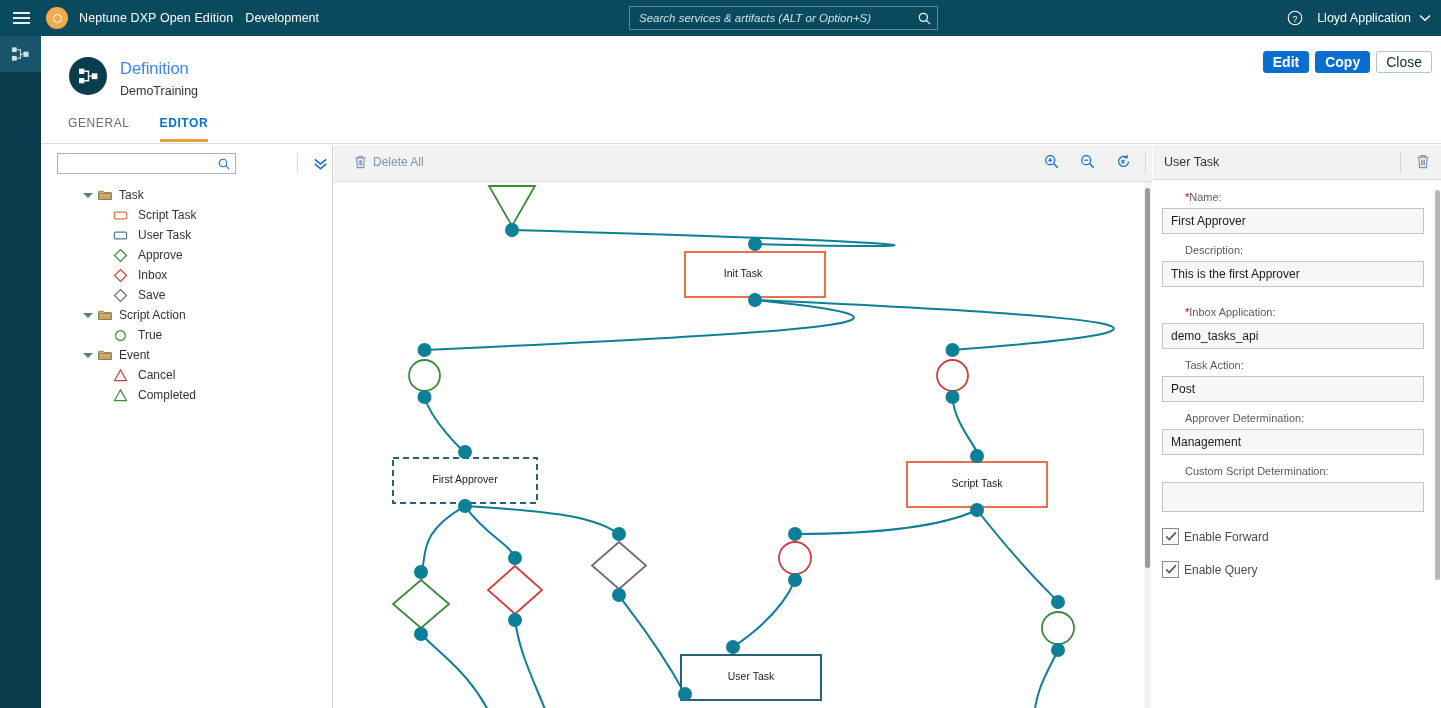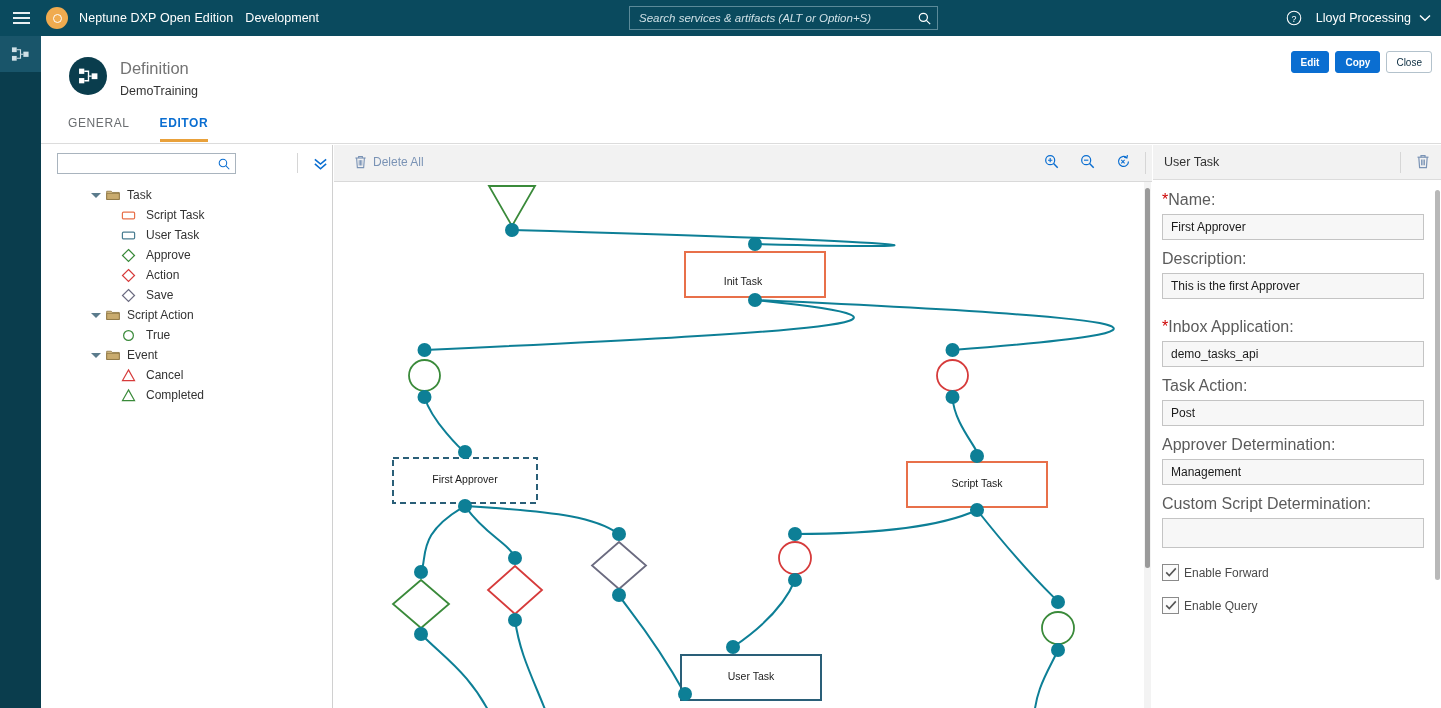--- a/index.html
+++ b/index.html
@@ -83,40 +83,40 @@
     border-bottom: 1px solid #dcdcdc;
   }
   #page-avatar {
     position: absolute; left: 28px; top: 21px;
     width: 38px; height: 38px; border-radius: 50%;
     background: #0a3d4d;
     display: flex; align-items: center; justify-content: center;
   }
   #page-title {
     position: absolute; left: 79px; top: 23px;
-    font-size: 16.5px; color: #737373;
+    font-size: 16.5px; color: #3b82f6;
   }
   #page-sub {
     position: absolute; left: 79px; top: 48px;
     font-size: 12.5px; color: #333333;
   }
   #tabs { position: absolute; left: 27px; top: 80px; display: flex; gap: 30px; }
   .tab {
     font-size: 12px; letter-spacing: .6px;
     color: #6a6d70; padding-bottom: 9px; cursor: pointer;
     border-bottom: 3px solid transparent;
   }
   .tab.active { color: #0a6ed1; border-bottom-color: #e9a13b; font-weight: bold; }
 
   #headerbtns {
     position: absolute; right: 9px; top: 15px;
     display: flex; gap: 6px; align-items: center;
   }
   .btn {
-    height: 22px; padding: 0 9px; font-size: 10px;
+    height: 22px; padding: 0 9px; font-size: 14px;
     border-radius: 3px; cursor: pointer;
     display: flex; align-items: center; justify-content: center;
     font-family: "Liberation Sans", sans-serif;
     font-weight: bold;
   }
   .btn-primary { background: #0a6ed1; color: #fff; border: 1px solid #0a6ed1; }
   .btn-ghost { background: #fff; color: #0a2c40; border: 1px solid #b3c2cc; font-weight: normal; }
 
   
   #treepanel {
@@ -143,21 +143,21 @@
     position: absolute; left: 256px; top: 8px;
     width: 1px; height: 20px; background: #d6d6d6;
   }
   .chev-btn {
     position: absolute; top: 7px; width: 22px; height: 22px;
     display: flex; align-items: center; justify-content: center; cursor: pointer;
   }
 
   #treelist {
     position: absolute; top: 40px; left: 0; width: 292px;
-    padding-left: 8px;
+    padding-left: 0;
   }
   .tr-group { display: flex; align-items: center; height: 20px; cursor: pointer; }
   .tr-caret {
     width: 0; height: 0; margin-left: 42px; margin-right: 5px;
     border-left: 5px solid transparent; border-right: 5px solid transparent;
     border-top: 5px solid #5b7b8c;
   }
   .tr-folder { margin-right: 7px; display:flex; }
   .tr-glabel { font-size: 12px; color: #333; }
   .tr-item { display: flex; align-items: center; height: 20px; cursor: pointer; }
@@ -215,21 +215,21 @@
     background: #f2f2f2; border-bottom: 1px solid #dcdcdc;
   }
   #proptitle { position: absolute; left: 11px; top: 10px; font-size: 12.5px; color: #333; }
   #propsep { position: absolute; right: 40px; top: 7px; width:1px; height: 21px; background: #d6d6d6; }
   #propdel { position: absolute; right: 11px; top: 9px; cursor: pointer; display:flex; }
   #propbody {
     position: absolute; top: 35px; left: 0; width: 288px; height: 528px;
     overflow: hidden; padding: 11px 9px 0 9px;
   }
   .fld { margin-bottom: 10px; }
-  .fld-label { font-size: 16px; color: #5b5b5b; margin-bottom: 5px; }
+  .fld-label { font-size: 11px; color: #5b5b5b; margin-bottom: 5px; margin-left: 23px; }
   .req { color: #cc0000; }
   .fld-input {
     width: 262px; height: 26px; border: 1px solid #c4c4c4;
     background: #f7f7f7; font-size: 12px; color: #1b1b1b;
     padding: 0 8px; outline: none;
     font-family: "Liberation Sans", sans-serif;
   }
   .gap { height: 9px; }
   .chk-row { display: flex; align-items: center; gap: 5px; margin-top: 16px; }
   .chkbox {
@@ -267,21 +267,21 @@
     </div>
   </div>
 
   <div id="topright">
     <div class="help-ico">
       <svg width="16" height="16" viewBox="0 0 18 18">
           <circle cx="9" cy="9" r="7.6" fill="none" stroke="#ffffff" stroke-width="1.2"></circle>
           <text x="9" y="13" font-size="10" fill="#ffffff" text-anchor="middle" font-family="Liberation Sans, sans-serif">?</text>
         </svg>
     </div>
-    <div id="username">Lloyd Processing</div>
+    <div id="username">Lloyd Application</div>
     <div style="display:flex;margin-left:-6px;">
       <svg width="12" height="8" viewBox="0 0 12 8">
           <path d="M1 1.5 L6 6.3 L11 1.5" fill="none" stroke="#ffffff" stroke-width="1.4"></path>
         </svg>
     </div>
   </div>
 </div>
 
 <div id="rail">
   <div id="rail-item">
@@ -379,21 +379,21 @@
           </svg>
         </span>
         <span class="tr-ilabel">Approve</span>
       </div>
       <div class="tr-item">
         <span class="tr-ico">
           <svg width="15" height="15" viewBox="0 0 16 16">
             <path d="M8 1.6 L14.4 8 L8 14.4 L1.6 8 Z" fill="none" stroke="#d63b3b" stroke-width="1.3"></path>
           </svg>
         </span>
-        <span class="tr-ilabel">Action</span>
+        <span class="tr-ilabel">Inbox</span>
       </div>
       <div class="tr-item">
         <span class="tr-ico">
           <svg width="15" height="15" viewBox="0 0 16 16">
             <path d="M8 1.6 L14.4 8 L8 14.4 L1.6 8 Z" fill="none" stroke="#6b6b80" stroke-width="1.3"></path>
           </svg>
         </span>
         <span class="tr-ilabel">Save</span>
       </div>
       <div class="tr-group">
@@ -527,21 +527,21 @@
         <circle cx="285" cy="352" r="7" fill="#0d7f96"></circle>
         <circle cx="285" cy="413" r="7" fill="#0d7f96"></circle>
         <circle cx="461" cy="352" r="7" fill="#0d7f96"></circle>
         <circle cx="461" cy="398" r="7" fill="#0d7f96"></circle>
         <circle cx="351" cy="512" r="7" fill="#0d7f96"></circle>
         <circle cx="399" cy="465" r="7" fill="#0d7f96"></circle>
         <circle cx="724" cy="420" r="7" fill="#0d7f96"></circle>
         <circle cx="724" cy="468" r="7" fill="#0d7f96"></circle>
       </svg>
     <div id="nodelabels">
-        <div class="node-label" style="left: 351px; top: 84.5px; width: 116px; margin-top: 8px;">Init Task</div>
+        <div class="node-label" style="left: 351px; top: 84.5px; width: 116px;">Init Task</div>
         <div class="node-label" style="left: 59px; top: 290.5px; width: 144px;">First Approver</div>
         <div class="node-label" style="left: 573px; top: 294.5px; width: 140px;">Script Task</div>
         <div class="node-label" style="left: 347px; top: 487.5px; width: 140px;">User Task</div>
       </div>
   </div>
   <div id="vscroll">
       <i></i>
     </div>
 </div>
 

